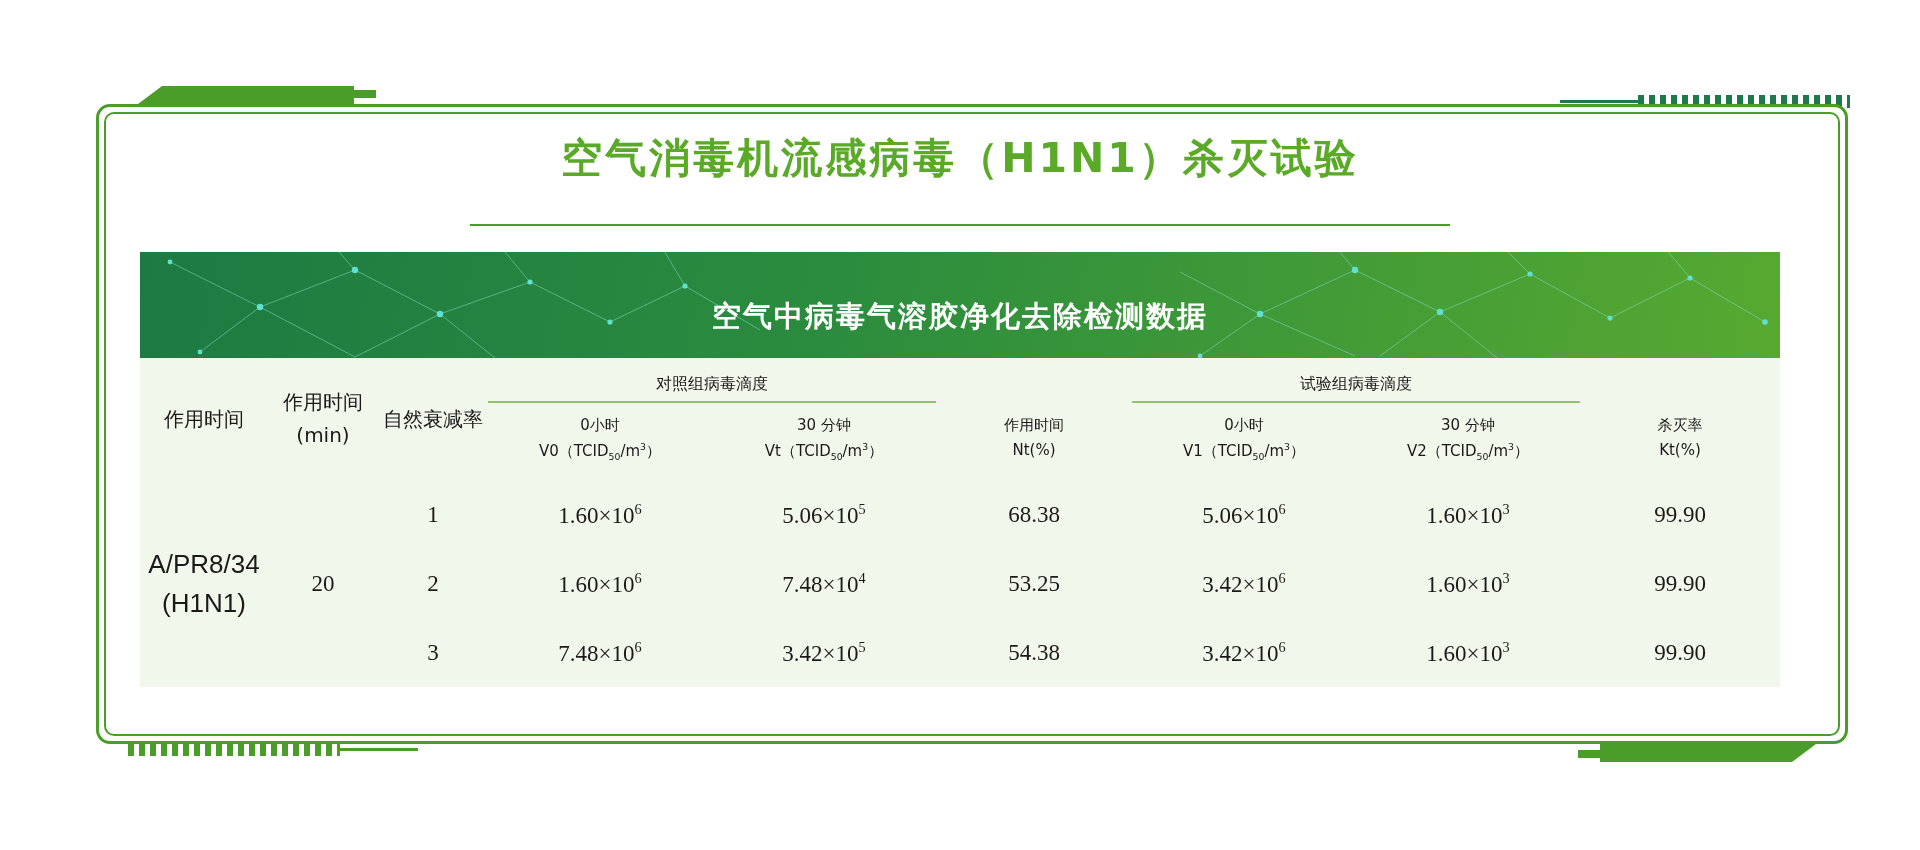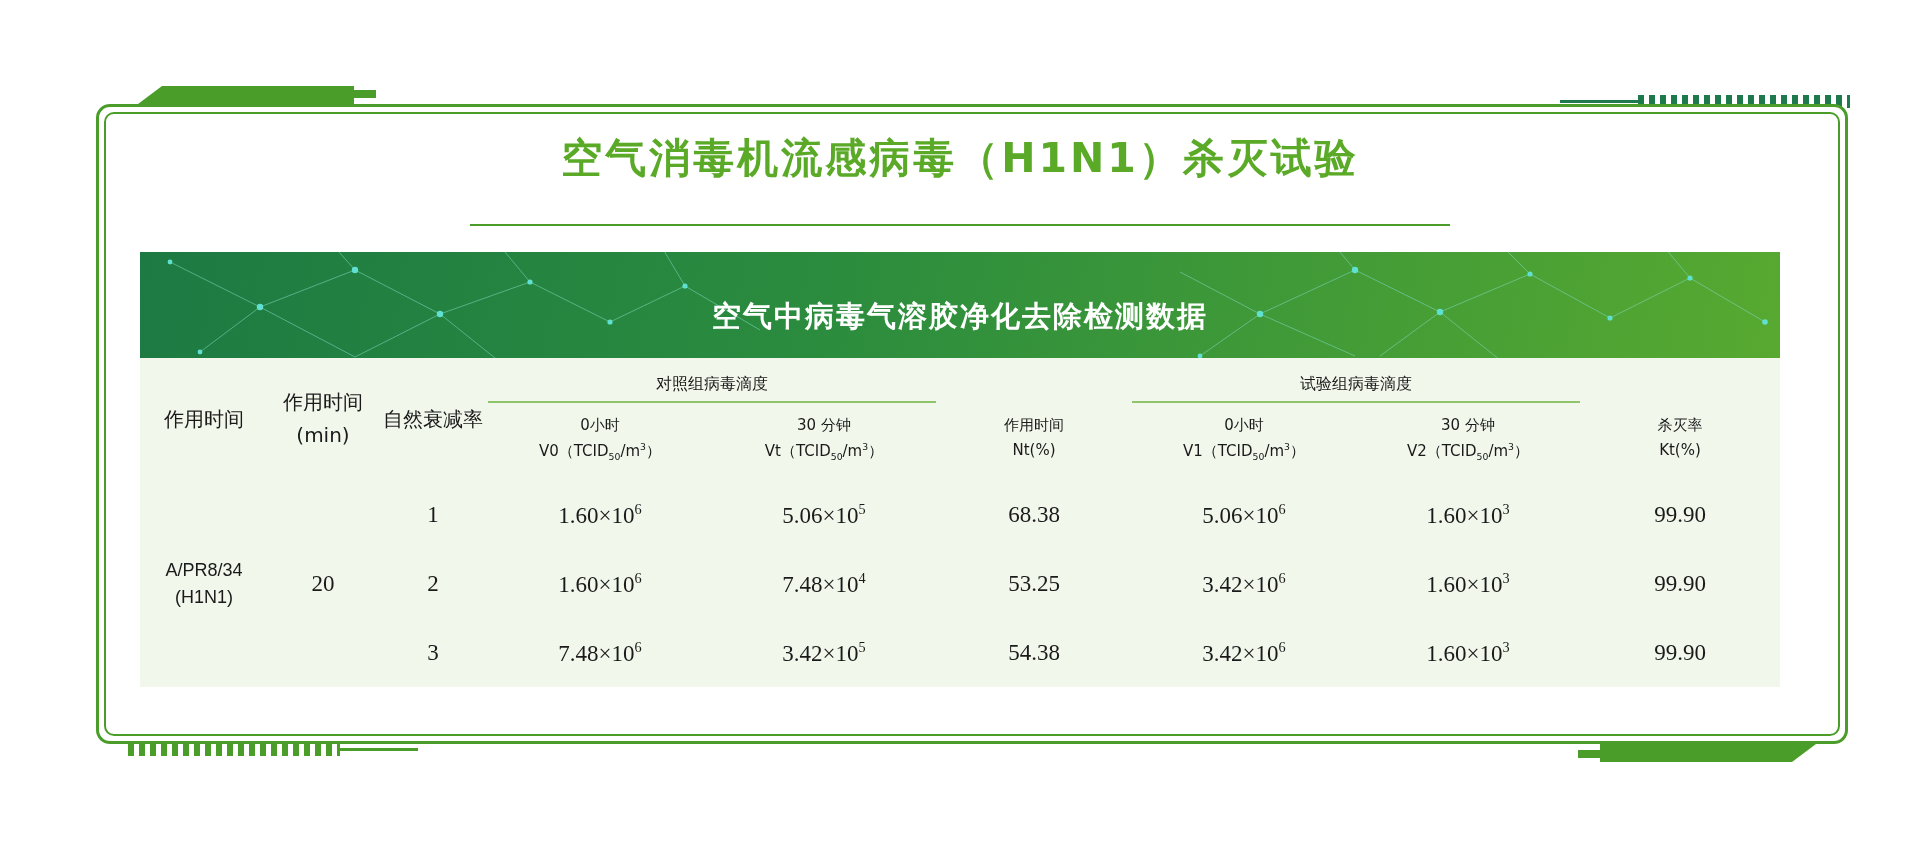--- a/index.html
+++ b/index.html
@@ -193,21 +193,21 @@
   .row-sep td { border-top: 1.5px solid #8fc46a; }
   .hdr-bottom-sep td { border-bottom: 1.5px solid #8fc46a; }
 
   td.num {
     font-family: "Liberation Serif", "DejaVu Serif", serif;
     font-size: 23px;
     height: 67px;
   }
   td.strain {
     font-family: "Liberation Sans", "DejaVu Sans", sans-serif;
-    font-size: 18px;
+    font-size: 26px;
     line-height: 1.5;
   }
   sup { font-size: 0.62em; vertical-align: super; }
   sub { font-size: 0.62em; vertical-align: sub; text-align: right; }
   .times { font-family: "Liberation Serif","DejaVu Serif",serif; }
 </style>
 </head>
 <body>
 
 <div class="stage">

